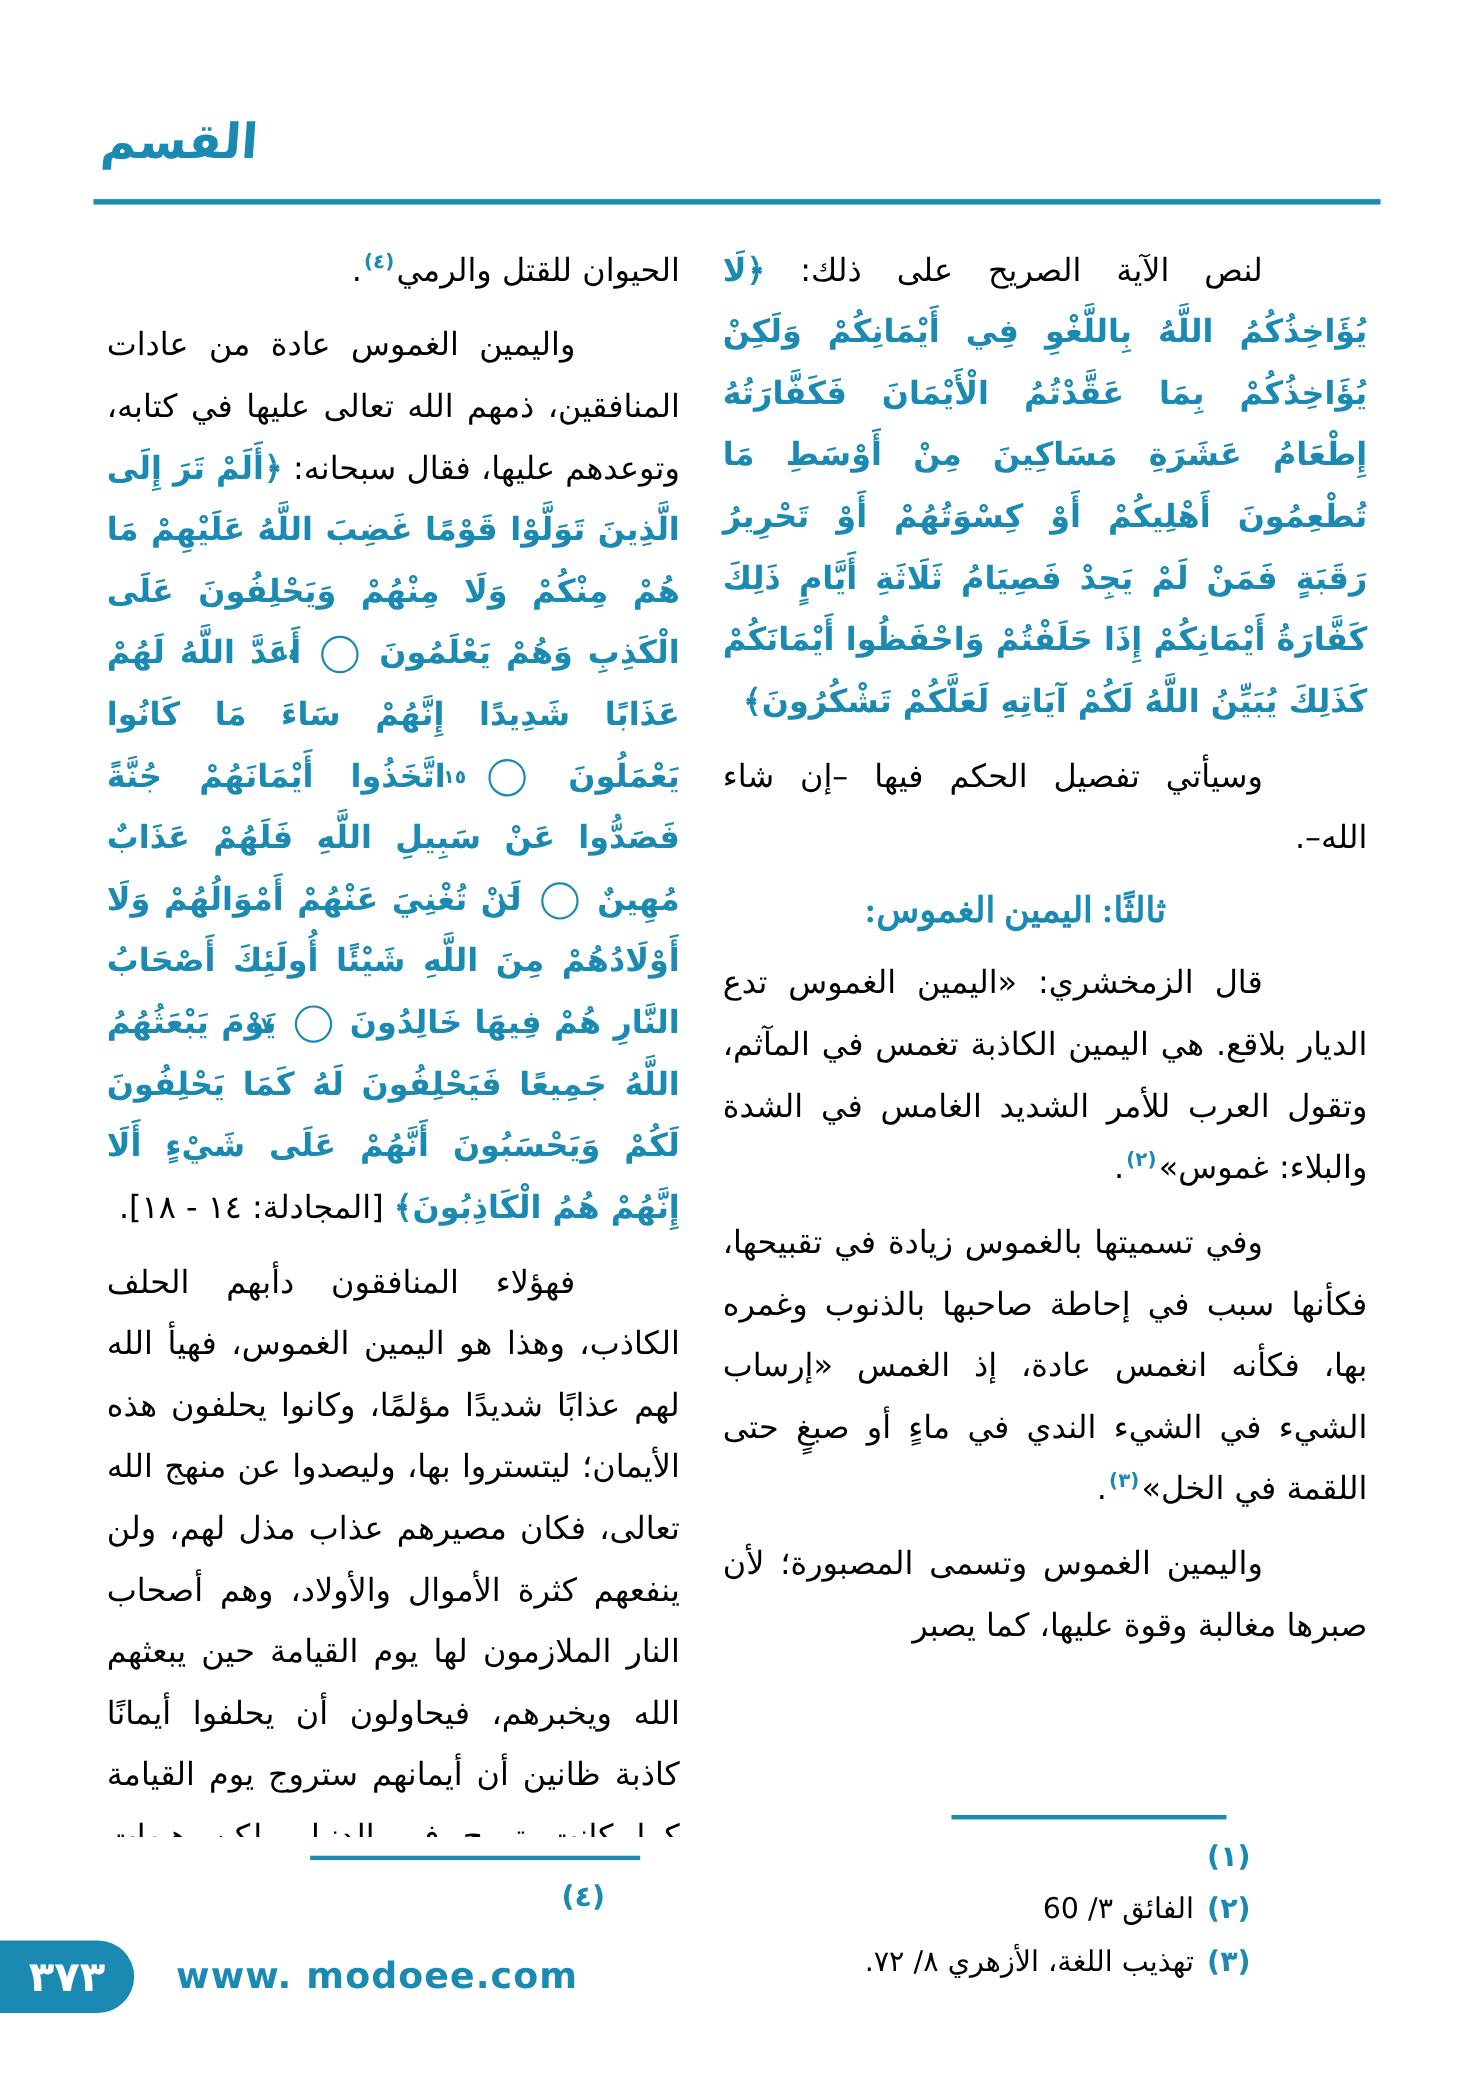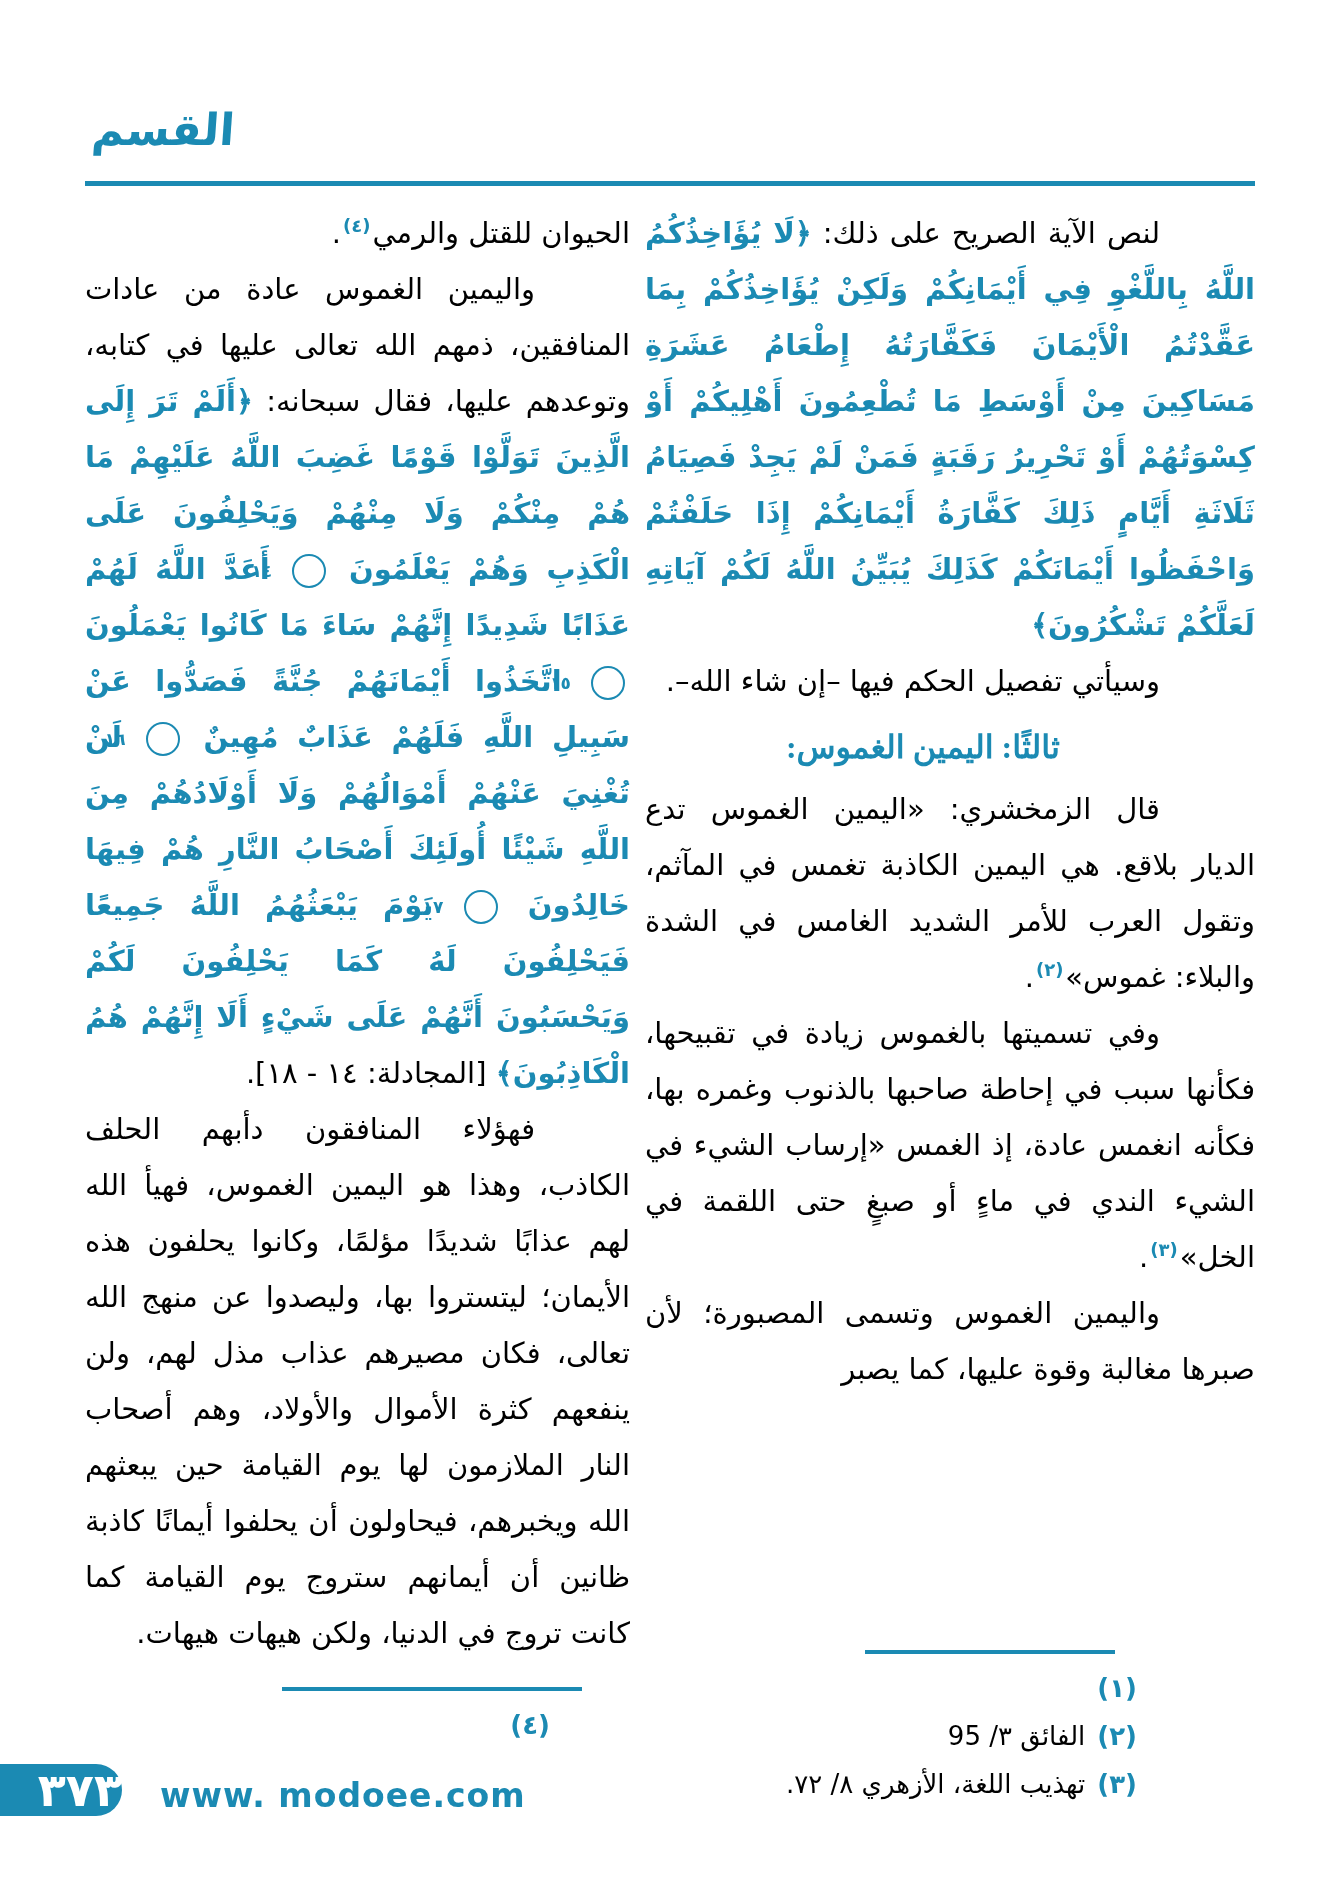--- a/index.html
+++ b/index.html
@@ -28,21 +28,21 @@
   }
 
   
   .col { position: absolute; top: 205px; }
   .col-right { left: 645px; width: 610px; }
   .col-left  { left: 85px;  width: 545px; }
   .col .body { overflow: hidden; }
   .col-right .body { height: 1430px; }
   .col-left  .body { height: 1465px; }
 
-  p { margin: 0; font-size: 29px; line-height: 56px; text-align: justify; }
+  p { margin: 12px; font-size: 29px; line-height: 56px; text-align: justify; }
   p.indent { text-indent: 95px; }
   .quran { color: var(--accent); font-weight: bold; }
   .heading {
     margin: 12px 0 8px; padding-right: 195px;
     font-size: 32px; line-height: 52px;
     color: var(--accent); font-weight: bold; font-family: Liberation Serif, serif;
   }
   .fn-ref {
     color: var(--accent); font-size: 18px; font-weight: bold;
     vertical-align: super; line-height: 0; margin: 0 2px;
@@ -66,25 +66,25 @@
   .fn-list { margin-top: 10px; }
   .fn-right .fn-list { padding-right: 118px; }
   .fn-left  .fn-list { padding-right: 80px; }
   .fn-item { display: flex; gap: 12px; align-items: baseline; font-size: 26px; line-height: 48px; }
   .fn-num { color: var(--accent); flex: 0 0 auto; font-weight: bold; }
   .fn-text { color: var(--ink); }
 
   
   .page-badge {
     position: absolute; left: 0; top: 1764px;
-    width: 122px; height: 52px;
+    width: 122px; height: 66px;
     background: var(--accent); color: #ffffff;
     border-radius: 0 36px 36px 0;
-    display: flex; align-items: center; justify-content: flex-start;
-    font-size: 46px; font-weight: bold;
+    display: flex; align-items: center; justify-content: center;
+    font-size: 38px; font-weight: bold;
   }
   .website {
     position: absolute; left: 160px; top: 1776px;
     direction: ltr; color: var(--accent);
     font-size: 33px; letter-spacing: 1px; font-weight: bold;
   }
 </style>
 </head>
 <body>
 
@@ -103,21 +103,21 @@
       <p class="indent">واليمين الغموس وتسمى المصبورة؛ لأن صبرها مغالبة وقوة عليها، كما يصبر</p>
     </div>
     <div class="footnotes fn-right">
       <div class="fn-sep"></div>
       <div class="fn-list">
         <div class="fn-item">
             <span class="fn-num">(١)</span>
           </div>
         <div class="fn-item">
             <span class="fn-num">(٢)</span>
-            <span class="fn-text">الفائق ٣/ 95</span>
+            <span class="fn-text">الفائق ٣/ 60</span>
           </div>
         <div class="fn-item">
             <span class="fn-num">(٣)</span>
             <span class="fn-text">تهذيب اللغة، الأزهري ٨/ ٧٢.</span>
           </div>
       </div>
     </div>
   </section>
 
   <section class="col col-left">

